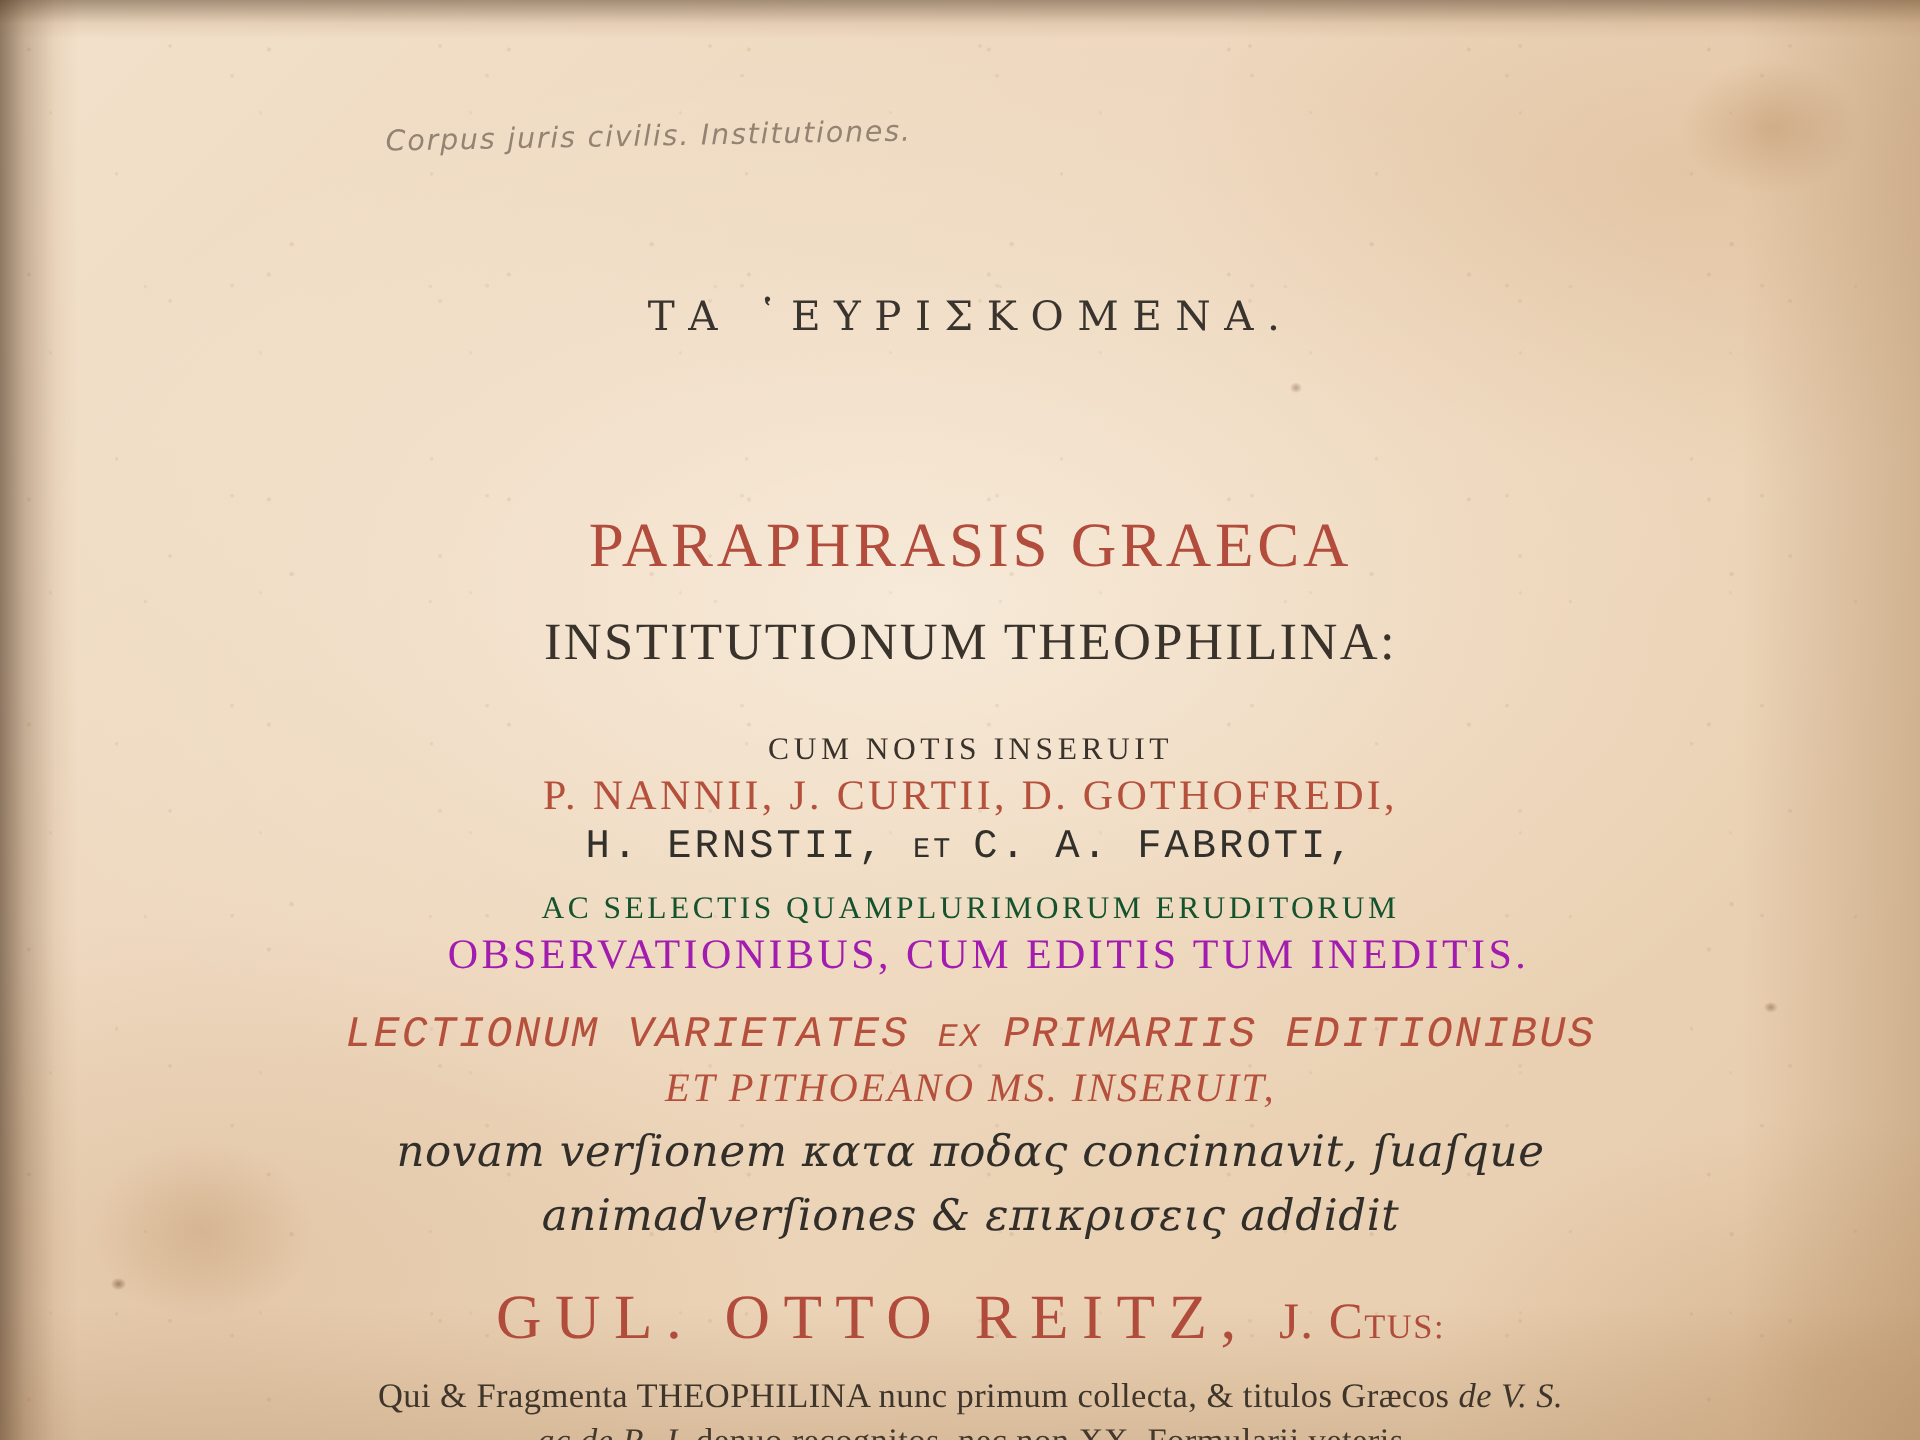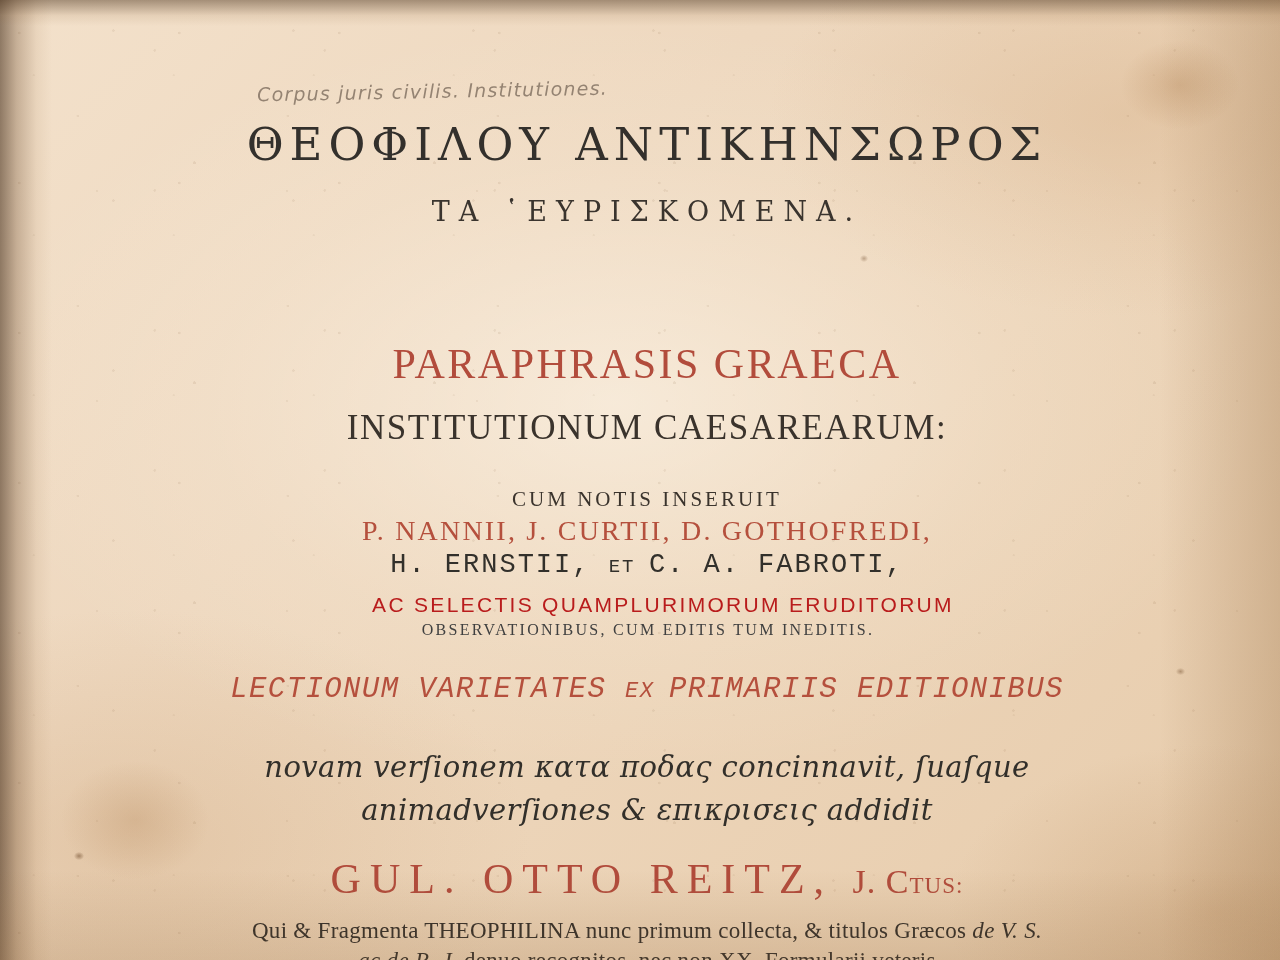--- a/index.html
+++ b/index.html
@@ -167,33 +167,33 @@
     position: absolute;
     left: 0; top: 550px; width: 100%;
     font-family: Liberation Mono, monospace;
     font-size: 27px;
     letter-spacing: 2px;
     color: #32302b;
   }
   .line-ernstii .sm { font-size: 19px; }
   .line-acselectis {
     position: absolute;
-    left: 16px; top: 593px; width: 100%;
-    font-family: Liberation Sans, sans-serif;
+    left: 0; top: 593px; width: 100%;
+    font-family: Liberation Serif, serif;
     font-size: 21px;
     letter-spacing: 2.3px;
-    color: #b91c1c;
+    color: #14532d;
   }
   .line-observat {
     position: absolute;
-    left: 1px; top: 621px; width: 100%;
-    font-family: "Liberation Serif", serif;
-    font-size: 16px;
+    left: 12px; top: 621px; width: 100%;
+    font-family: "Liberation Serif", serif;
+    font-size: 28px;
     letter-spacing: 2.3px;
-    color: #404040;
+    color: #a21caf;
   }
 
   .line-lectionum {
     position: absolute;
     left: 0; top: 673px; width: 100%;
     font-family: Liberation Mono, monospace;
     font-style: italic;
     font-size: 29px;
     letter-spacing: 1.4px;
     color: #b5503d;
@@ -268,45 +268,45 @@
   <div class="foxing" style="left:1120px;top:40px;width:120px;height:90px;background:radial-gradient(ellipse at center, rgba(178,132,86,0.35), rgba(0,0,0,0) 70%);"></div>
   <div class="foxing" style="left:60px;top:760px;width:150px;height:120px;background:radial-gradient(ellipse at center, rgba(178,132,86,0.28), rgba(0,0,0,0) 70%);"></div>
   <div class="foxing" style="left:74px;top:852px;width:10px;height:8px;background:radial-gradient(ellipse at center, rgba(110,74,42,0.55), rgba(0,0,0,0) 75%);"></div>
   <div class="foxing" style="left:1176px;top:668px;width:9px;height:7px;background:radial-gradient(ellipse at center, rgba(110,74,42,0.45), rgba(0,0,0,0) 75%);"></div>
   <div class="foxing" style="left:860px;top:255px;width:8px;height:7px;background:radial-gradient(ellipse at center, rgba(110,74,42,0.40), rgba(0,0,0,0) 75%);"></div>
 
   <div class="content">
 
     <div class="pencil-note">Corpus juris civilis. Institutiones.</div>
 
-    <div class="greek-main">ΘΕΟΦΙΛΟΥ ΑΝΤΙΚΗΝΣΩΡΟΣ</div>
 
     <div class="greek-sub">ΤΑ ῾ΕΥΡΙΣΚΟΜΕΝΑ.</div>
 
 
     <div class="line-paraphrasis">PARAPHRASIS GRAECA</div>
 
-    <div class="line-institutionum">INSTITUTIONUM CAESAREARUM:</div>
+    <div class="line-institutionum">INSTITUTIONUM THEOPHILINA:</div>
 
     <div class="line-cumnotis">CUM NOTIS INSERUIT</div>
 
     <div class="line-nannii">P. NANNII, J. CURTII, D. GOTHOFREDI,</div>
 
     <div class="line-ernstii">
       <span>H. ERNSTII, </span><span class="sm">ET </span><span>C. A. FABROTI,</span>
     </div>
 
     <div class="line-acselectis">AC SELECTIS QUAMPLURIMORUM ERUDITORUM</div>
 
     <div class="line-observat">OBSERVATIONIBUS, CUM EDITIS TUM INEDITIS.</div>
 
     <div class="line-lectionum">
       <span>LECTIONUM VARIETATES </span><span class="sm">EX </span><span>PRIMARIIS EDITIONIBUS</span>
     </div>
 
+    <div class="line-pithoeano">ET PITHOEANO MS. INSERUIT,</div>
 
     <div class="line-novam">novam verſionem κατα ποδας concinnavit, ſuaſque</div>
 
     <div class="line-animadv">animadverſiones &amp; επικρισεις addidit</div>
 
     <div class="line-author">
       <span>GUL. OTTO REITZ, </span><span class="tail"><span>J. C</span><span class="xs">TUS:</span></span>
     </div>
 
     <div class="line-qui">

